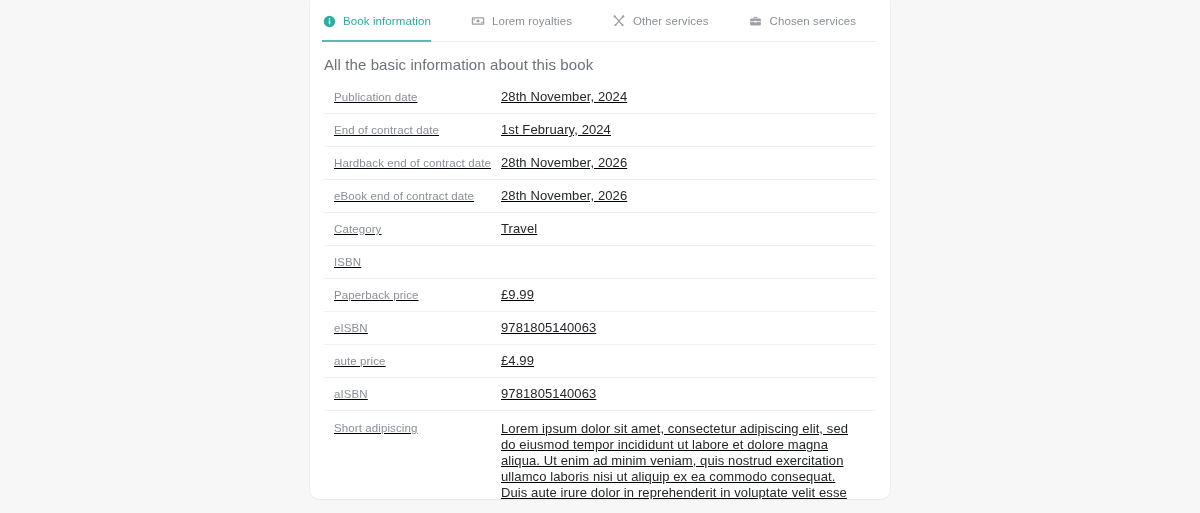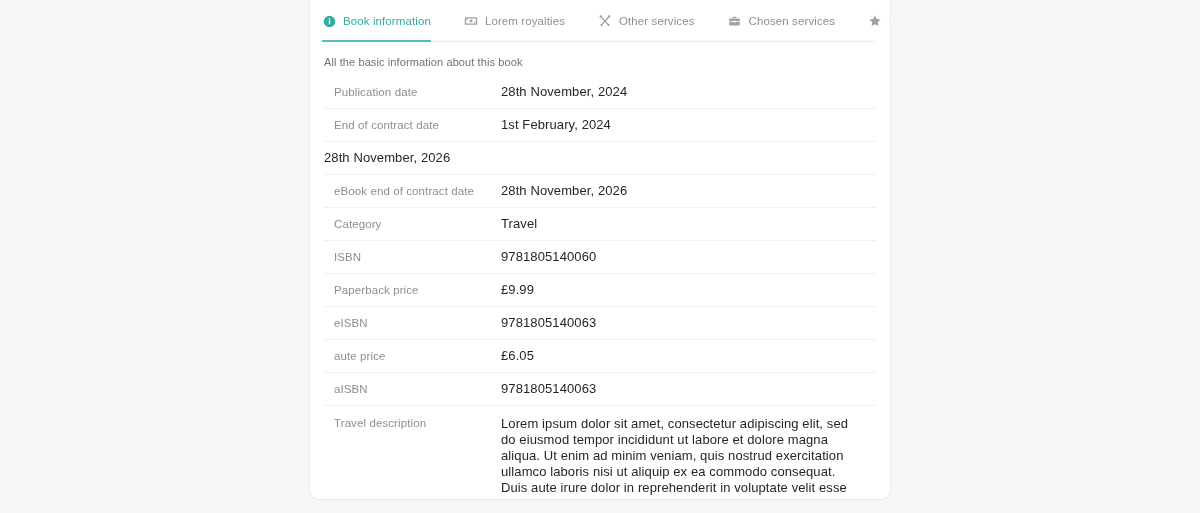--- a/index.html
+++ b/index.html
@@ -35,21 +35,21 @@
     overflow: hidden;
   }
 
   
   .tabbar {
     position: relative;
     height: 42px;
     padding: 0 12px 0 12px;
     display: flex;
     align-items: center;
-    gap: 5px;
+    gap: 12px;
   }
   .tabbar::after {
     content: "";
     position: absolute;
     left: 12px;
     right: 14px;
     bottom: 0;
     height: 1px;
     background: #ececef;
   }
@@ -88,36 +88,37 @@
     align-items: center;
     justify-content: center;
     width: 14px;
     height: 14px;
     flex: 0 0 14px;
   }
   .tab .ticon svg { display: block; }
 
   
   .intro {
-    font-size: 11px;
+    font-size: 15px;
     color: #6f727b;
     padding: 14px 0 8px 14px;
     letter-spacing: 0.1px;
   }
 
   .rows {
     padding: 0 14px 0 14px;
   }
 
   .row {
     display: flex;
     align-items: flex-start;
     min-height: 32px;
     border-bottom: 1px solid #f0f0f2;
     padding: 9px 0 9px 0;
+    text-decoration: underline;
   }
   .row:last-child {
     border-bottom: none;
   }
 
   .row-label {
     flex: 0 0 177px;
     padding-left: 10px;
     font-size: 11.5px;
     color: #8b8e97;
@@ -220,59 +221,59 @@
         <div class="row-label">Publication date</div>
         <div class="row-value">28th November, 2024</div>
       </div>
 
       <div class="row">
         <div class="row-label">End of contract date</div>
         <div class="row-value">1st February, 2024</div>
       </div>
 
       <div class="row">
+        <div class="row-label">Hardback end of contract date</div>
         <div class="row-value">28th November, 2026</div>
       </div>
 
       <div class="row">
         <div class="row-label">eBook end of contract date</div>
         <div class="row-value">28th November, 2026</div>
       </div>
 
       <div class="row">
         <div class="row-label">Category</div>
         <div class="row-value">Travel</div>
       </div>
 
       <div class="row">
         <div class="row-label">ISBN</div>
-        <div class="row-value">9781805140060</div>
       </div>
 
       <div class="row">
         <div class="row-label">Paperback price</div>
         <div class="row-value">£9.99</div>
       </div>
 
       <div class="row">
         <div class="row-label">eISBN</div>
         <div class="row-value">9781805140063</div>
       </div>
 
       <div class="row">
         <div class="row-label">aute price</div>
-        <div class="row-value">£6.05</div>
+        <div class="row-value">£4.99</div>
       </div>
 
       <div class="row">
         <div class="row-label">aISBN</div>
         <div class="row-value">9781805140063</div>
       </div>
 
       <div class="row desc">
-        <div class="row-label">Travel description</div>
+        <div class="row-label">Short adipiscing</div>
         <div class="row-value">Lorem ipsum dolor sit amet, consectetur adipiscing elit, sed do eiusmod tempor incididunt ut labore et dolore magna aliqua. Ut enim ad minim veniam, quis nostrud exercitation ullamco laboris nisi ut aliquip ex ea commodo consequat. Duis aute irure dolor in reprehenderit in voluptate velit esse cillum dolore eu fugiat nulla pariatur. Excepteur sint occaecat cupidatat non proident, sunt in culpa qui officia deserunt mollit anim id est laborum.</div>
       </div>
 
     </div>
 
   </div>
 </div>
 
 </body></html>

